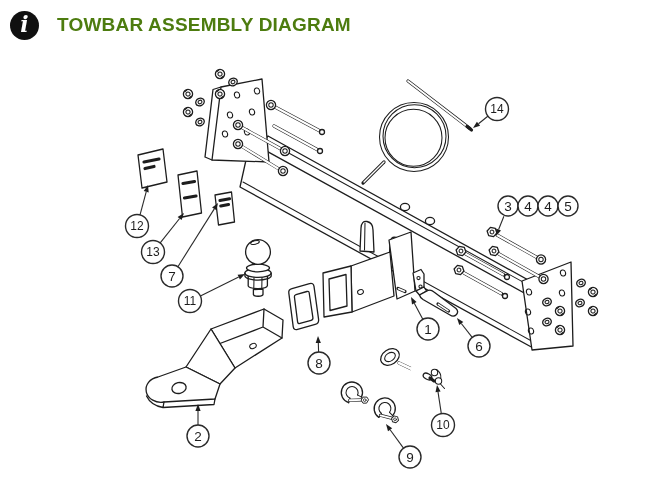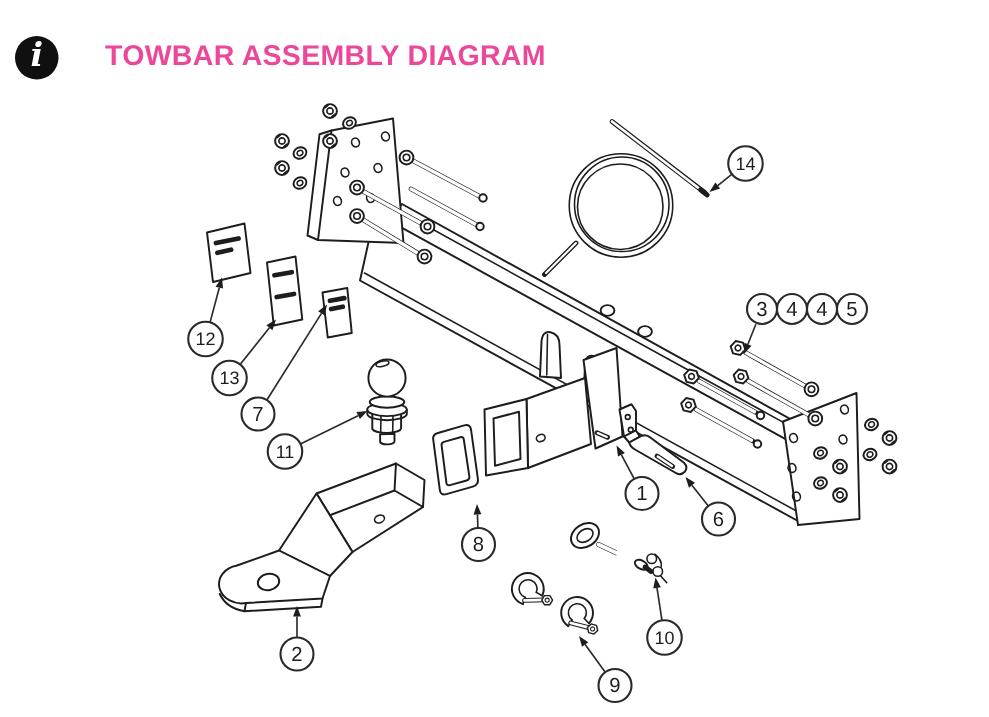--- a/index.html
+++ b/index.html
@@ -3,21 +3,21 @@
 <meta charset="utf-8">
 <style>
   html,body{margin:0;padding:0;background:#fff;}
   .page{position:relative;width:659px;height:478px;background:#fff;overflow:hidden;
         font-family:"Liberation Sans",sans-serif;}
   .hdr{position:absolute;top:10px;left:10px;display:flex;align-items:center;gap:14px;z-index:2;}
   .info{width:29px;height:29px;border-radius:50%;background:#101010;color:#fff;
         display:flex;align-items:center;justify-content:center;
         font-family:"DejaVu Serif",serif;font-style:italic;font-weight:700;font-size:22px;
         line-height:1;padding-bottom:3px;box-sizing:border-box;}
-  .title{margin:17px;font-size:19px;font-weight:700;letter-spacing:.2px;color:#ec4899;}
+  .title{margin:4px;font-size:19px;font-weight:700;letter-spacing:.2px;color:#4d7c0f;}
   svg.diagram{position:absolute;left:0;top:0;}
   .ln{fill:none;stroke:#1d1d1d;stroke-width:1.3;stroke-linecap:round;stroke-linejoin:round;}
   .fw{fill:#ffffff;}
   .thin{stroke-width:1.05;}
   .bar3{stroke:#1d1d1d;stroke-width:3.2;stroke-linecap:round;}
   .ldr{stroke:#2a2a2a;stroke-width:1.1;fill:none;}
   .arr{fill:#1d1d1d;stroke:none;}
   .co{fill:#fff;stroke:#2a2a2a;stroke-width:1.4;}
   .n1{font:13.5px "Liberation Sans",sans-serif;fill:#1d1d1d;text-anchor:middle;}
   .n2{font:12px "Liberation Sans",sans-serif;fill:#1d1d1d;text-anchor:middle;}

